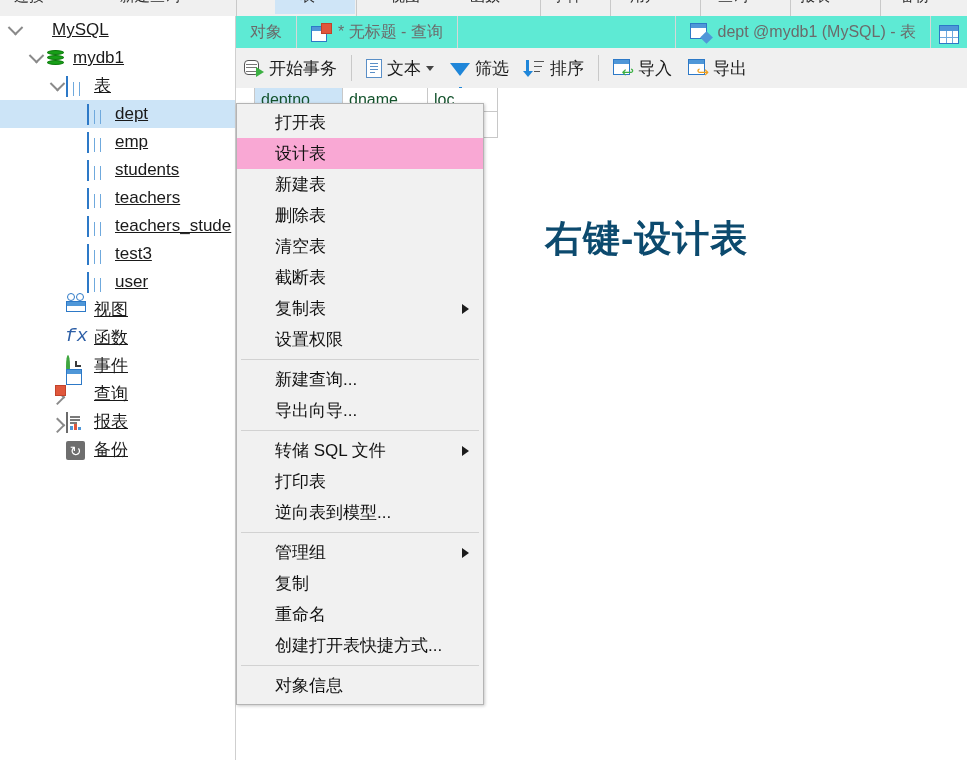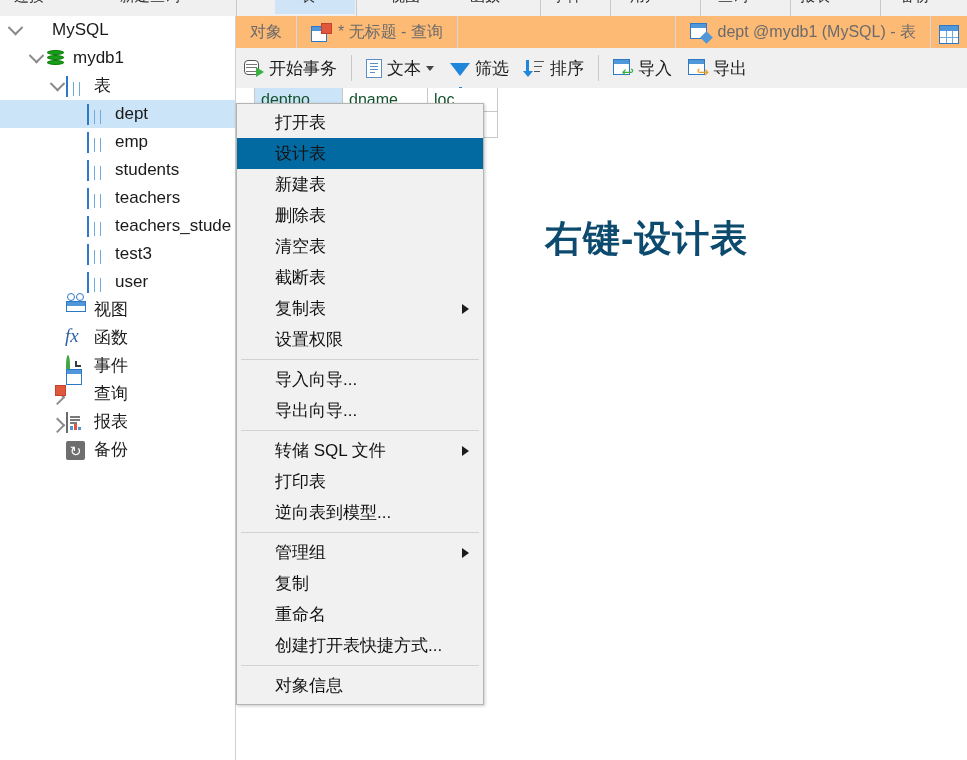--- a/index.html
+++ b/index.html
@@ -70,21 +70,21 @@
   }
   .chev-down { transform: rotate(45deg) translate(-2px,-2px); }
   .chev-right { transform: rotate(-45deg) translate(-2px,2px); }
   .tree-icon {
     width: 22px; height: 22px;
     flex: 0 0 22px;
     margin-right: 6px;
     display: inline-block;
     position: relative;
   }
-  .tree-label { line-height: 22px; }
+  .tree-label { line-height: 22px; text-decoration: underline; }
 
   
   .ic-mysql {
     width: 20px; height: 20px; background: #3ec93e;
     border-radius: 2px; position: relative; top: 1px;
   }
   .ic-mysql:after {
     content: ""; position: absolute; left: 4px; top: 3px;
     width: 0; height: 0;
     border-left: 10px solid #ffffff;
@@ -122,21 +122,21 @@
     border: 1.6px solid #2d79c7; box-sizing: border-box; background:#fff;
   }
   .ic-view .vtop:before{content:"";position:absolute;left:0;top:0;right:0;height:4px;background:#4f97d8;}
   .ic-view .o1, .ic-view .o2 {
     position: absolute; bottom: 0; width: 8px; height: 8px;
     border: 1.6px solid #2d79c7; border-radius: 50%; box-sizing: border-box; background:#fff;
   }
   .ic-view .o1 { left: 1px; }
   .ic-view .o2 { left: 10px; }
   .ic-fx {
-    font-family: Liberation Serif, serif;
+    font-family: Liberation Mono, monospace;
     font-style: italic; font-size: 19px; color: #2d5fa6;
     position: relative; top: -2px; left: -1px;
   }
   .ic-event {
     width: 19px; height: 19px; border: 2px solid #3fa63f;
     border-radius: 50%; box-sizing: border-box;
     position: relative; top: 2px; background: #fff;
   }
   .ic-event .hh, .ic-event .mm {
     position: absolute; background: #3a3a3a;
@@ -169,21 +169,21 @@
     position: relative; top: 2px; width: 19px; height: 19px;
     background: #6e6e6e; border-radius: 2px;
     display:flex; align-items:center; justify-content:center;
     color:#fff; font-size:14px; line-height:1;
   }
 
   
   .tabbar {
     position: absolute; left: 236px; top: 16px;
     width: 731px; height: 32px;
-    background: #fdba74;
+    background: #5eead4;
     border-bottom: 1px solid #d5d5d5;
     display: flex; align-items: stretch;
   }
   .tab {
     display: flex; align-items: center;
     padding: 0 14px;
     font-size: 16px; color: #6b6b6b;
     border-right: 1px solid #d7d7d7;
     white-space: nowrap;
   }
@@ -299,21 +299,21 @@
     z-index: 50;
   }
   .ctx-item {
     position: relative;
     height: 31px;
     display: flex; align-items: center;
     padding-left: 38px;
     font-size: 17px; color: #111111;
     white-space: nowrap;
   }
-  .ctx-item.highlight { background: #0369a1; }
+  .ctx-item.highlight { background: #f9a8d4; }
   .ctx-sep { height: 1px; background: #d2d2d2; margin: 4px 4px; }
   .ctx-arrow {
     position: absolute; right: 14px; top: 50%;
     width: 0; height: 0; margin-top: -5px;
     border-top: 5px solid transparent;
     border-bottom: 5px solid transparent;
     border-left: 7px solid #1c1c1c;
   }
 
   
@@ -588,21 +588,21 @@
       </div>
       <div class="ctx-item">
         <span>复制表</span>
         <span class="ctx-arrow"></span>
       </div>
       <div class="ctx-item">
         <span>设置权限</span>
       </div>
       <div class="ctx-sep"></div>
       <div class="ctx-item">
-        <span>导入向导...</span>
+        <span>新建查询...</span>
       </div>
       <div class="ctx-item">
         <span>导出向导...</span>
       </div>
       <div class="ctx-sep"></div>
       <div class="ctx-item">
         <span>转储 SQL 文件</span>
         <span class="ctx-arrow"></span>
       </div>
       <div class="ctx-item">

